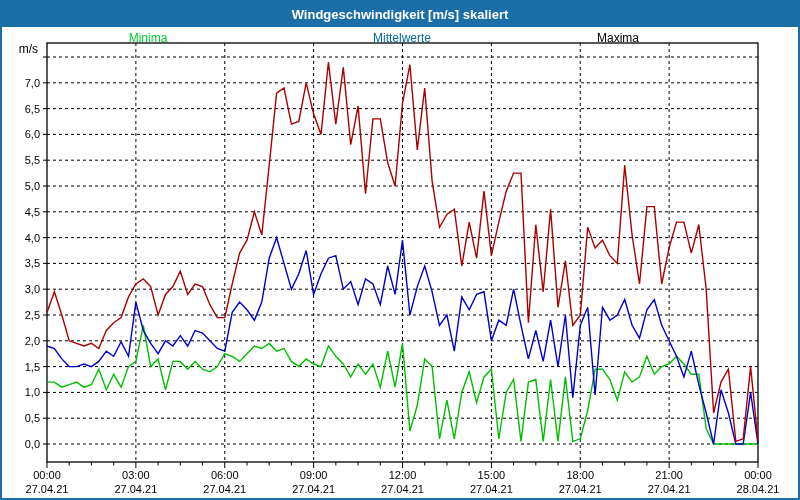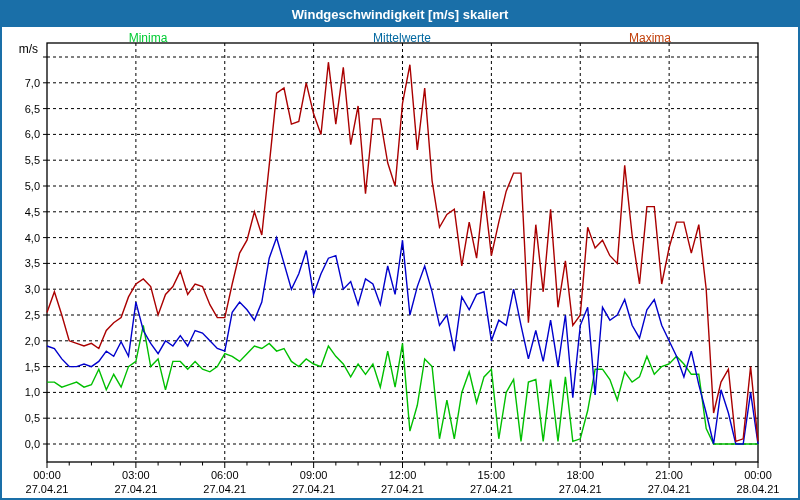--- a/index.html
+++ b/index.html
@@ -35,21 +35,21 @@
 <body>
 
 <div id="app">
 
   <div id="titlebar">
     <span>Windgeschwindigkeit [m/s] skaliert</span>
   </div>
 
   <div class="legend-label" style="left: 146px; color: rgb(0, 204, 51);">Minima</div>
   <div class="legend-label" style="left: 400px; color: #0369a1;">Mittelwerte</div>
-  <div class="legend-label" style="left: 648px; color: #c2410c;">Maxima</div>
+  <div class="legend-label" style="left: 616px; color: #000000;">Maxima</div>
 
   <div id="y-unit">m/s</div>
 
   <svg id="chart-svg" width="800" height="500">
       <g>
         <line x1="45" y1="442" x2="756" y2="442" stroke="#000000" stroke-width="1" stroke-dasharray="3 3"></line>
         <line x1="45" y1="416.2" x2="756" y2="416.2" stroke="#000000" stroke-width="1" stroke-dasharray="3 3"></line>
         <line x1="45" y1="390.4" x2="756" y2="390.4" stroke="#000000" stroke-width="1" stroke-dasharray="3 3"></line>
         <line x1="45" y1="364.6" x2="756" y2="364.6" stroke="#000000" stroke-width="1" stroke-dasharray="3 3"></line>
         <line x1="45" y1="338.8" x2="756" y2="338.8" stroke="#000000" stroke-width="1" stroke-dasharray="3 3"></line>

